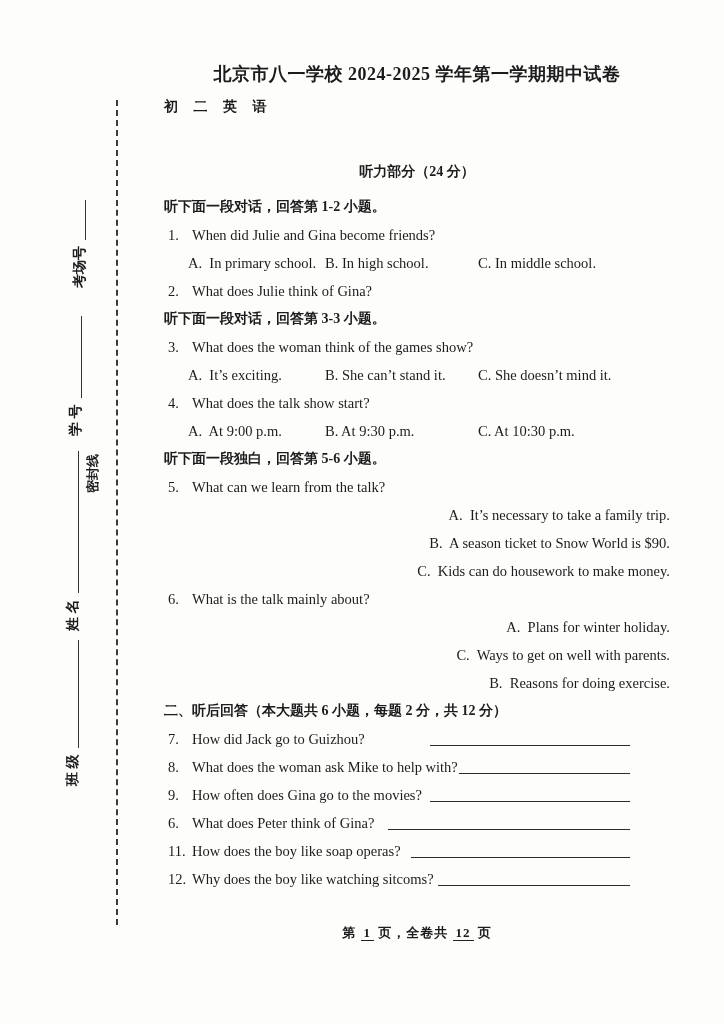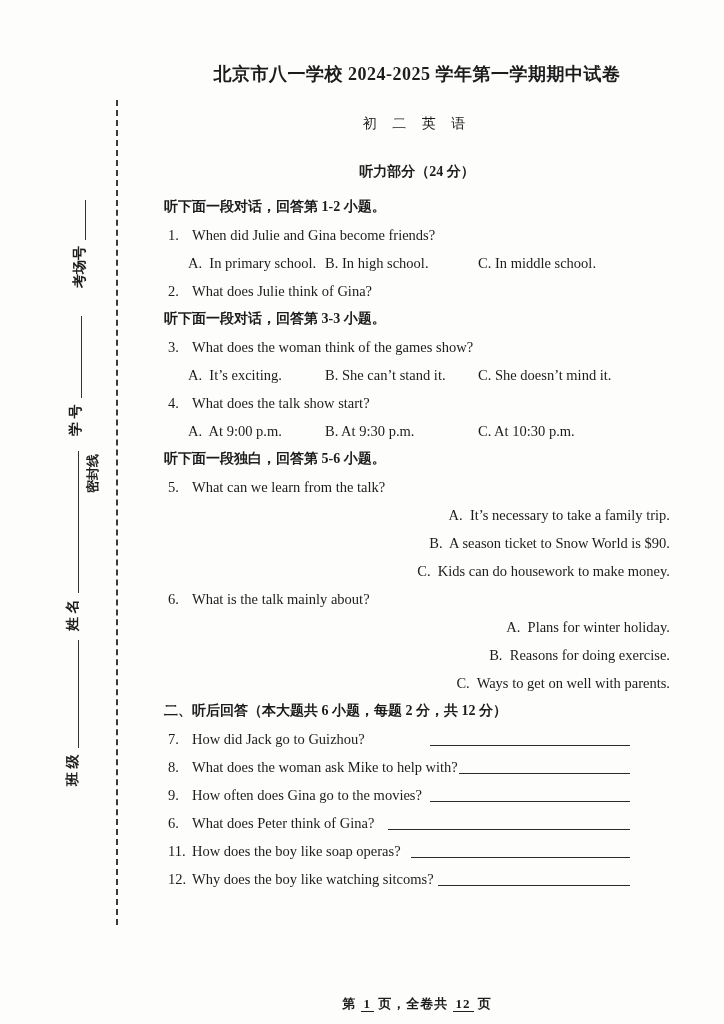--- a/index.html
+++ b/index.html
@@ -13,22 +13,22 @@
   }
   .page { position:absolute; inset:0; background:#fdfdfc; }
 
   
   .title {
     position:absolute; left:164px; top:62px; width:506px;
     text-align:center; font-size:18px; font-weight:700; letter-spacing:0.5px;
     white-space:nowrap;
   }
   .subtitle {
-    position:absolute; left:164px; top:115px; width:506px;
-    text-align:center; font-size:14px; font-weight:400; letter-spacing:6px;
+    position:absolute; left:164px; top:98px; width:506px;
+    text-align:left; font-size:14px; font-weight:700; letter-spacing:6px;
   }
   .section-heading {
     position:absolute; left:164px; top:163px; width:506px;
     text-align:center; font-size:14px; font-weight:700;
   }
 
   
   .rows { position:absolute; left:164px; top:193px; width:506px; }
   .row { height:28px; line-height:28px; font-size:14.5px; white-space:pre-wrap; }
   .cn { font-weight:700; font-size:14px; }
@@ -60,21 +60,21 @@
   }
   .seal-line-label {
     position:absolute; left:104px; top:477px; height:22px; line-height:22px;
     transform-origin:0 100%; transform:rotate(-90deg);
     background:#fdfdfc; padding:0 6px;
     font-size:13px; font-weight:700; white-space:nowrap;
   }
 
   
   .footer {
-    position:absolute; left:164px; top:995px; width:506px;
+    position:absolute; left:164px; top:924px; width:506px;
     text-align:center; font-size:13px; font-weight:700; letter-spacing:1px;
   }
   .pgnum { border-bottom:1.2px solid #222; padding:0 3px; font-weight:700; }
 </style>
 </head>
 <body>
 
 <div class="page">
 
   <div class="seal-line"></div>
@@ -128,22 +128,22 @@
 
     <div class="row cn">听下面一段独白，回答第 5-6 小题。</div>
 
     <div class="row q"><span class="qnum">5.</span><span>What can we learn from the talk?</span></div>
     <div class="row sub-opt">A.  It’s necessary to take a family trip.</div>
     <div class="row sub-opt">B.  A season ticket to Snow World is $90.</div>
     <div class="row sub-opt">C.  Kids can do housework to make money.</div>
 
     <div class="row q"><span class="qnum">6.</span><span>What is the talk mainly about?</span></div>
     <div class="row sub-opt">A.  Plans for winter holiday.</div>
+    <div class="row sub-opt">C.  Ways to get on well with parents.</div>
     <div class="row sub-opt">B.  Reasons for doing exercise.</div>
-    <div class="row sub-opt">C.  Ways to get on well with parents.</div>
 
     <div class="row cn">二、听后回答（本大题共 6 小题，每题 2 分，共 12 分）</div>
 
     <div class="row q ans-row"><span class="qnum">7.</span><span>How did Jack go to Guizhou?</span><span class="ans-line" style="width:200px;"></span></div>
     <div class="row q ans-row"><span class="qnum">8.</span><span>What does the woman ask Mike to help with?</span><span class="ans-line" style="width:171px;"></span></div>
     <div class="row q ans-row"><span class="qnum">9.</span><span>How often does Gina go to the movies?</span><span class="ans-line" style="width:200px;"></span></div>
     <div class="row q ans-row"><span class="qnum">6.</span><span>What does Peter think of Gina?</span><span class="ans-line" style="width:242px;"></span></div>
     <div class="row q ans-row"><span class="qnum">11.</span><span>How does the boy like soap operas?</span><span class="ans-line" style="width:219px;"></span></div>
     <div class="row q ans-row"><span class="qnum">12.</span><span>Why does the boy like watching sitcoms?</span><span class="ans-line" style="width:192px;"></span></div>
 

